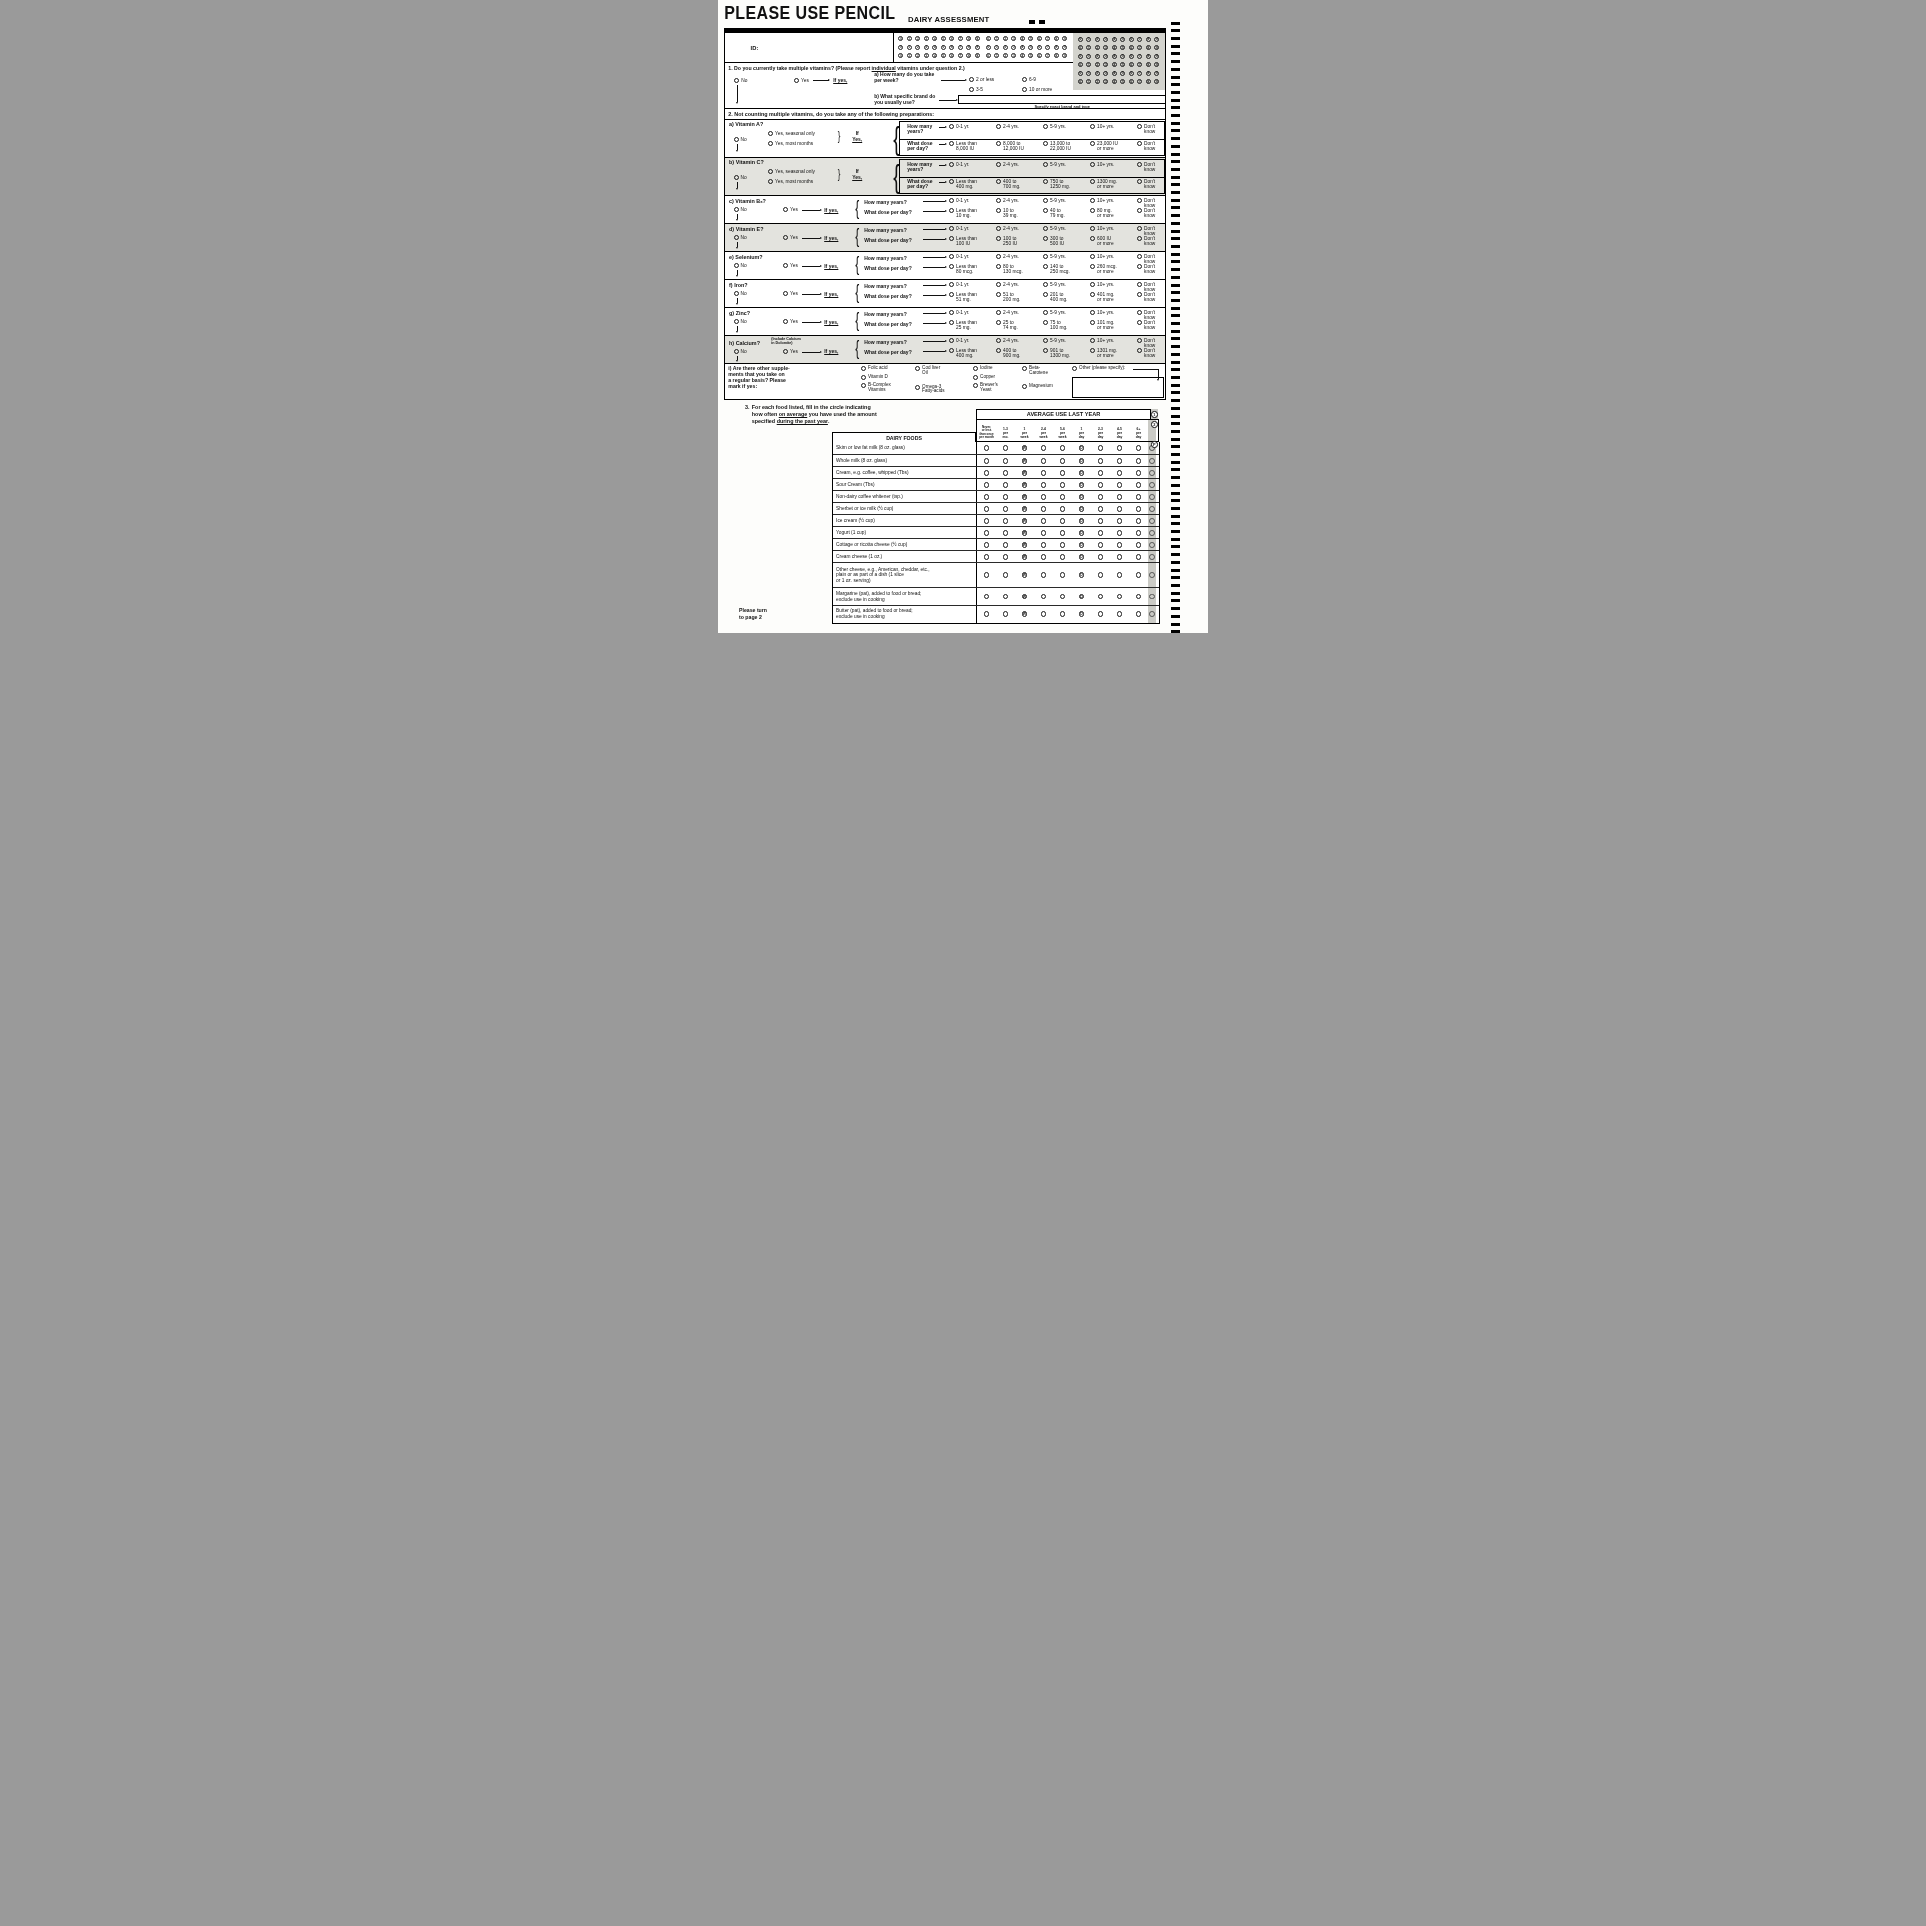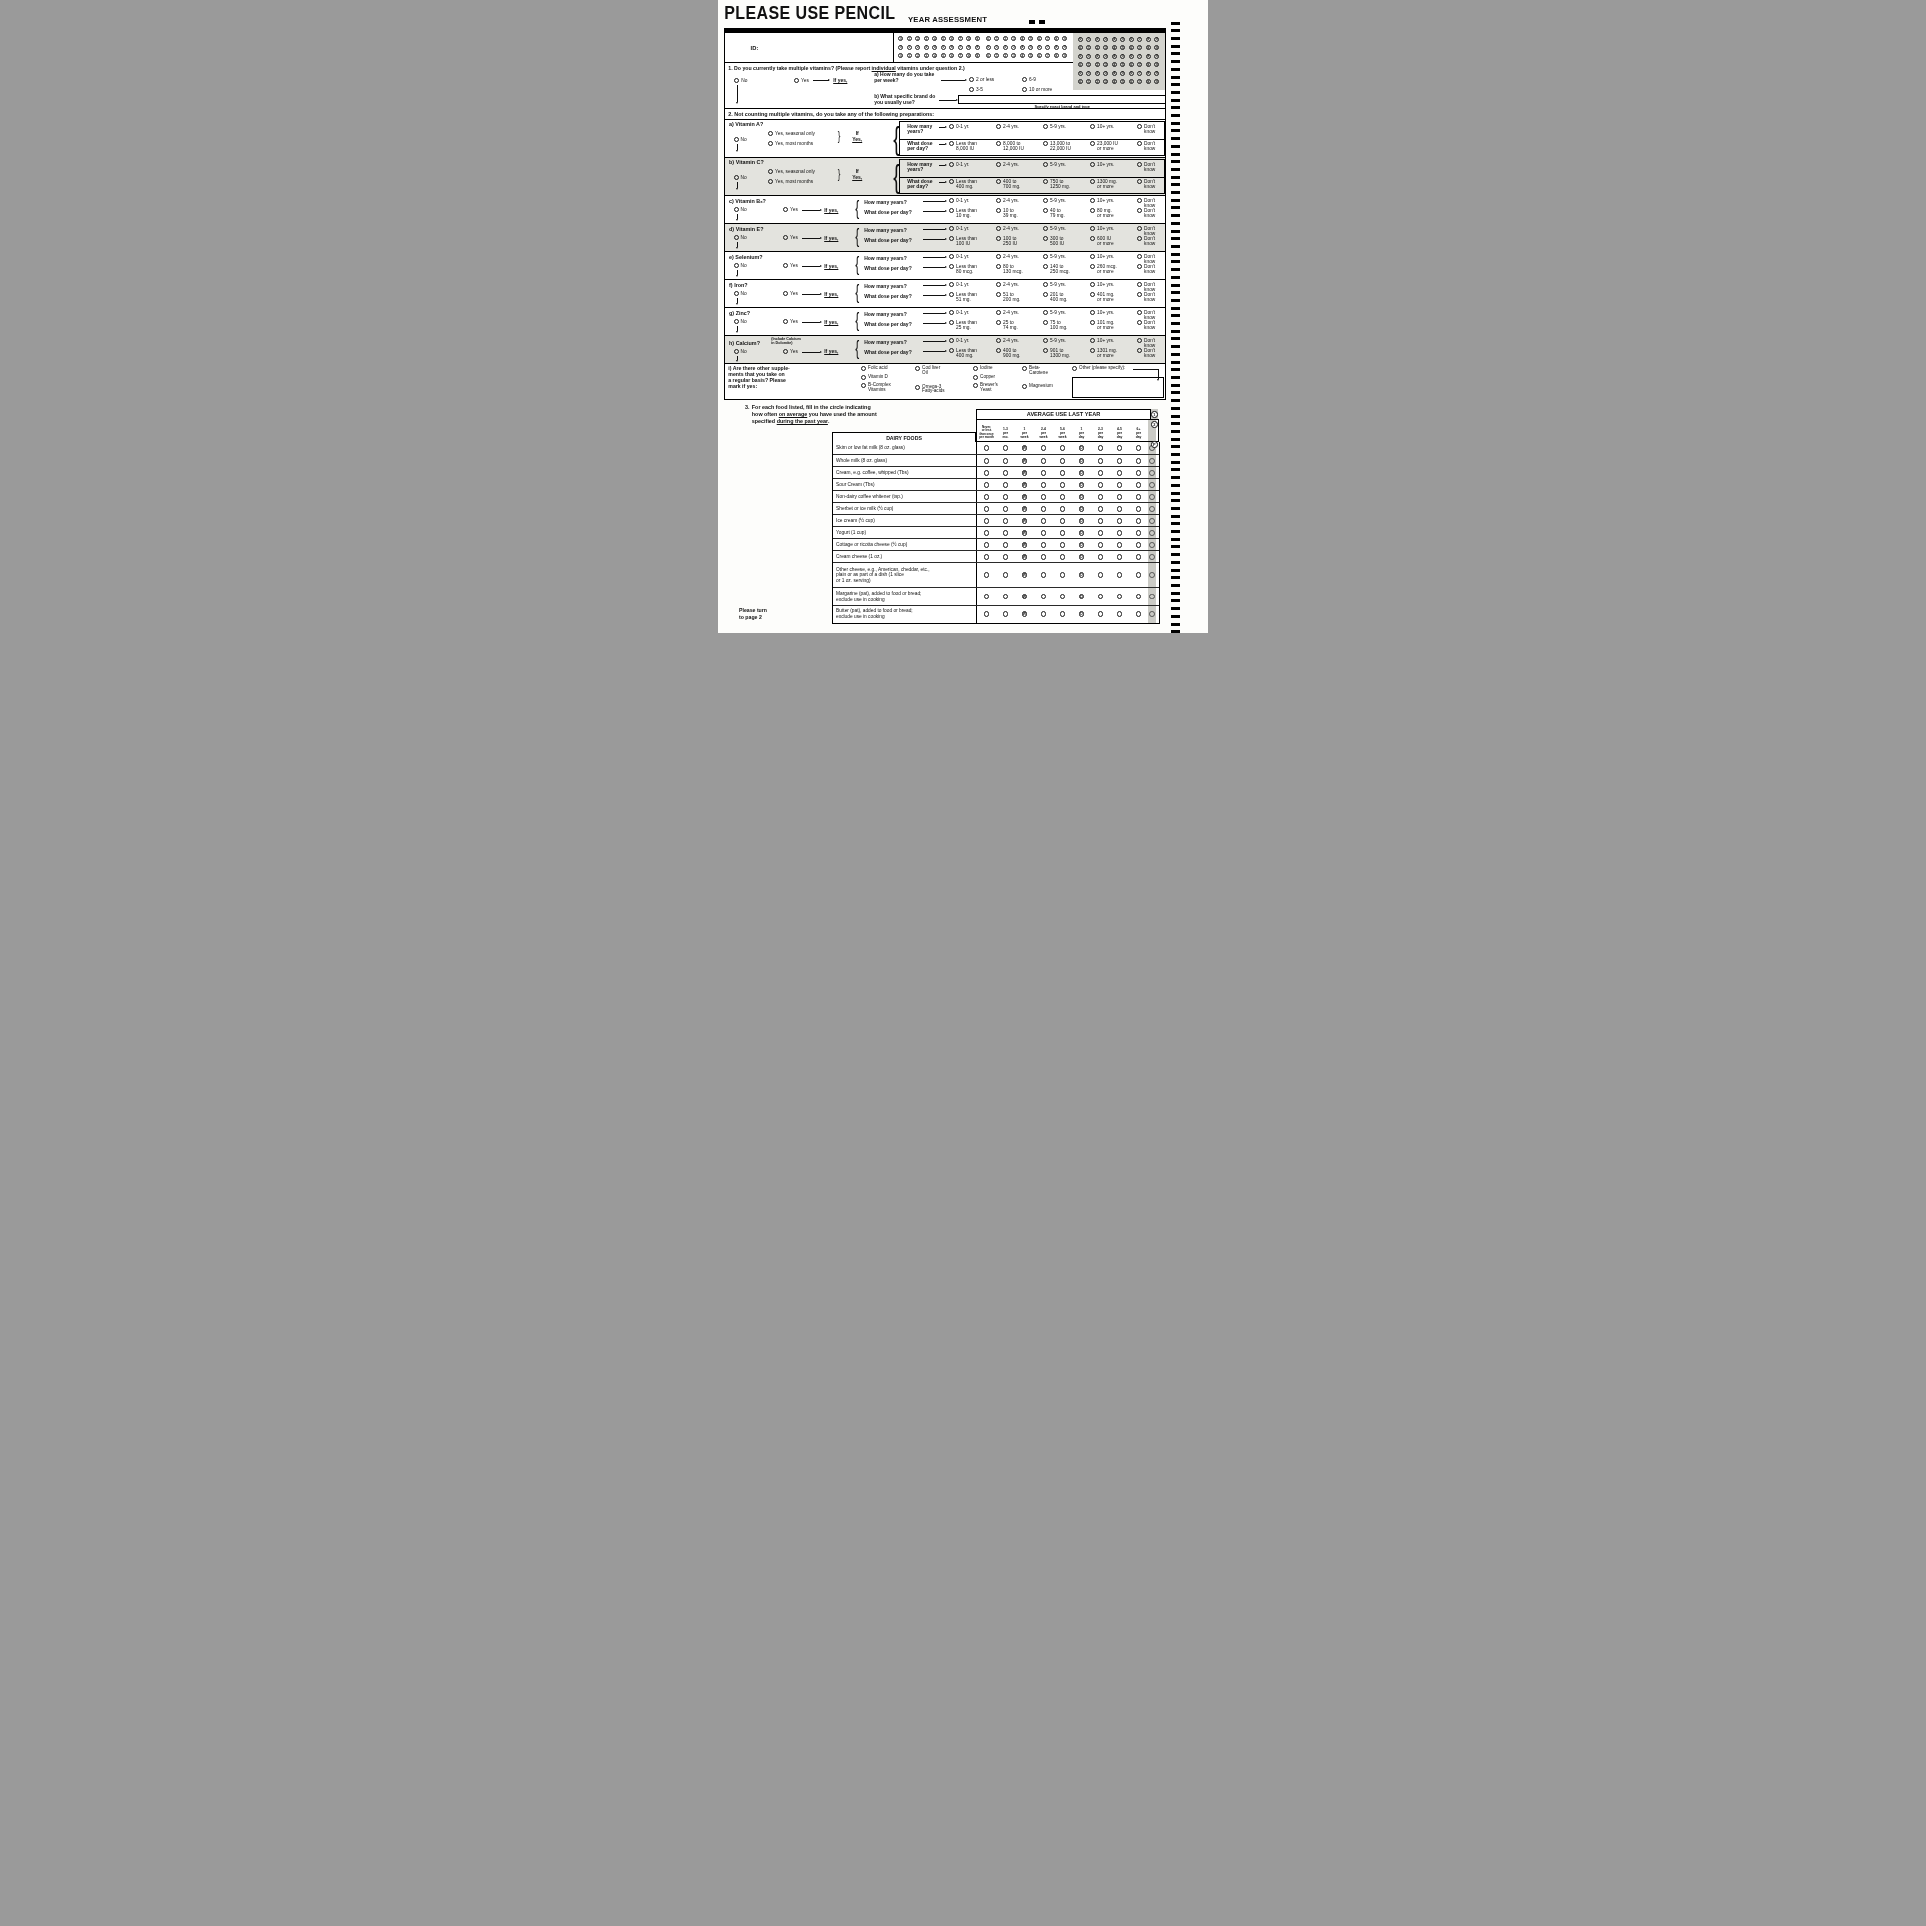--- a/index.html
+++ b/index.html
@@ -201,21 +201,21 @@
       <div class="tmark" style="position: absolute; left: 0px; top: 599px; width: 9.2px; height: 3.1px;"></div>
       <div class="tmark" style="position: absolute; left: 0px; top: 607px; width: 9.2px; height: 3.1px;"></div>
       <div class="tmark" style="position: absolute; left: 0px; top: 615px; width: 9.2px; height: 3.1px;"></div>
       <div class="tmark" style="position: absolute; left: 0px; top: 623px; width: 9.2px; height: 3.1px;"></div>
       <div class="tmark" style="position: absolute; left: 0px; top: 630px; width: 9.2px; height: 3.1px;"></div>
     </div>
   <span class="sq" style="left:311px;top:20px"></span>
   <span class="sq" style="left:321px;top:20px"></span>
 
   <span class="stencil">PLEASE USE PENCIL</span>
-  <span class="subtitle">YEAR ASSESSMENT</span>
+  <span class="subtitle">DAIRY ASSESSMENT</span>
   <div class="header-bar"></div>
 
   <div class="frame">
 
     <div id="shaded-grid">
         <div class="drow">
           <span class="dbubble">0</span>
           <span class="dbubble">1</span>
           <span class="dbubble">2</span>
           <span class="dbubble">3</span>

